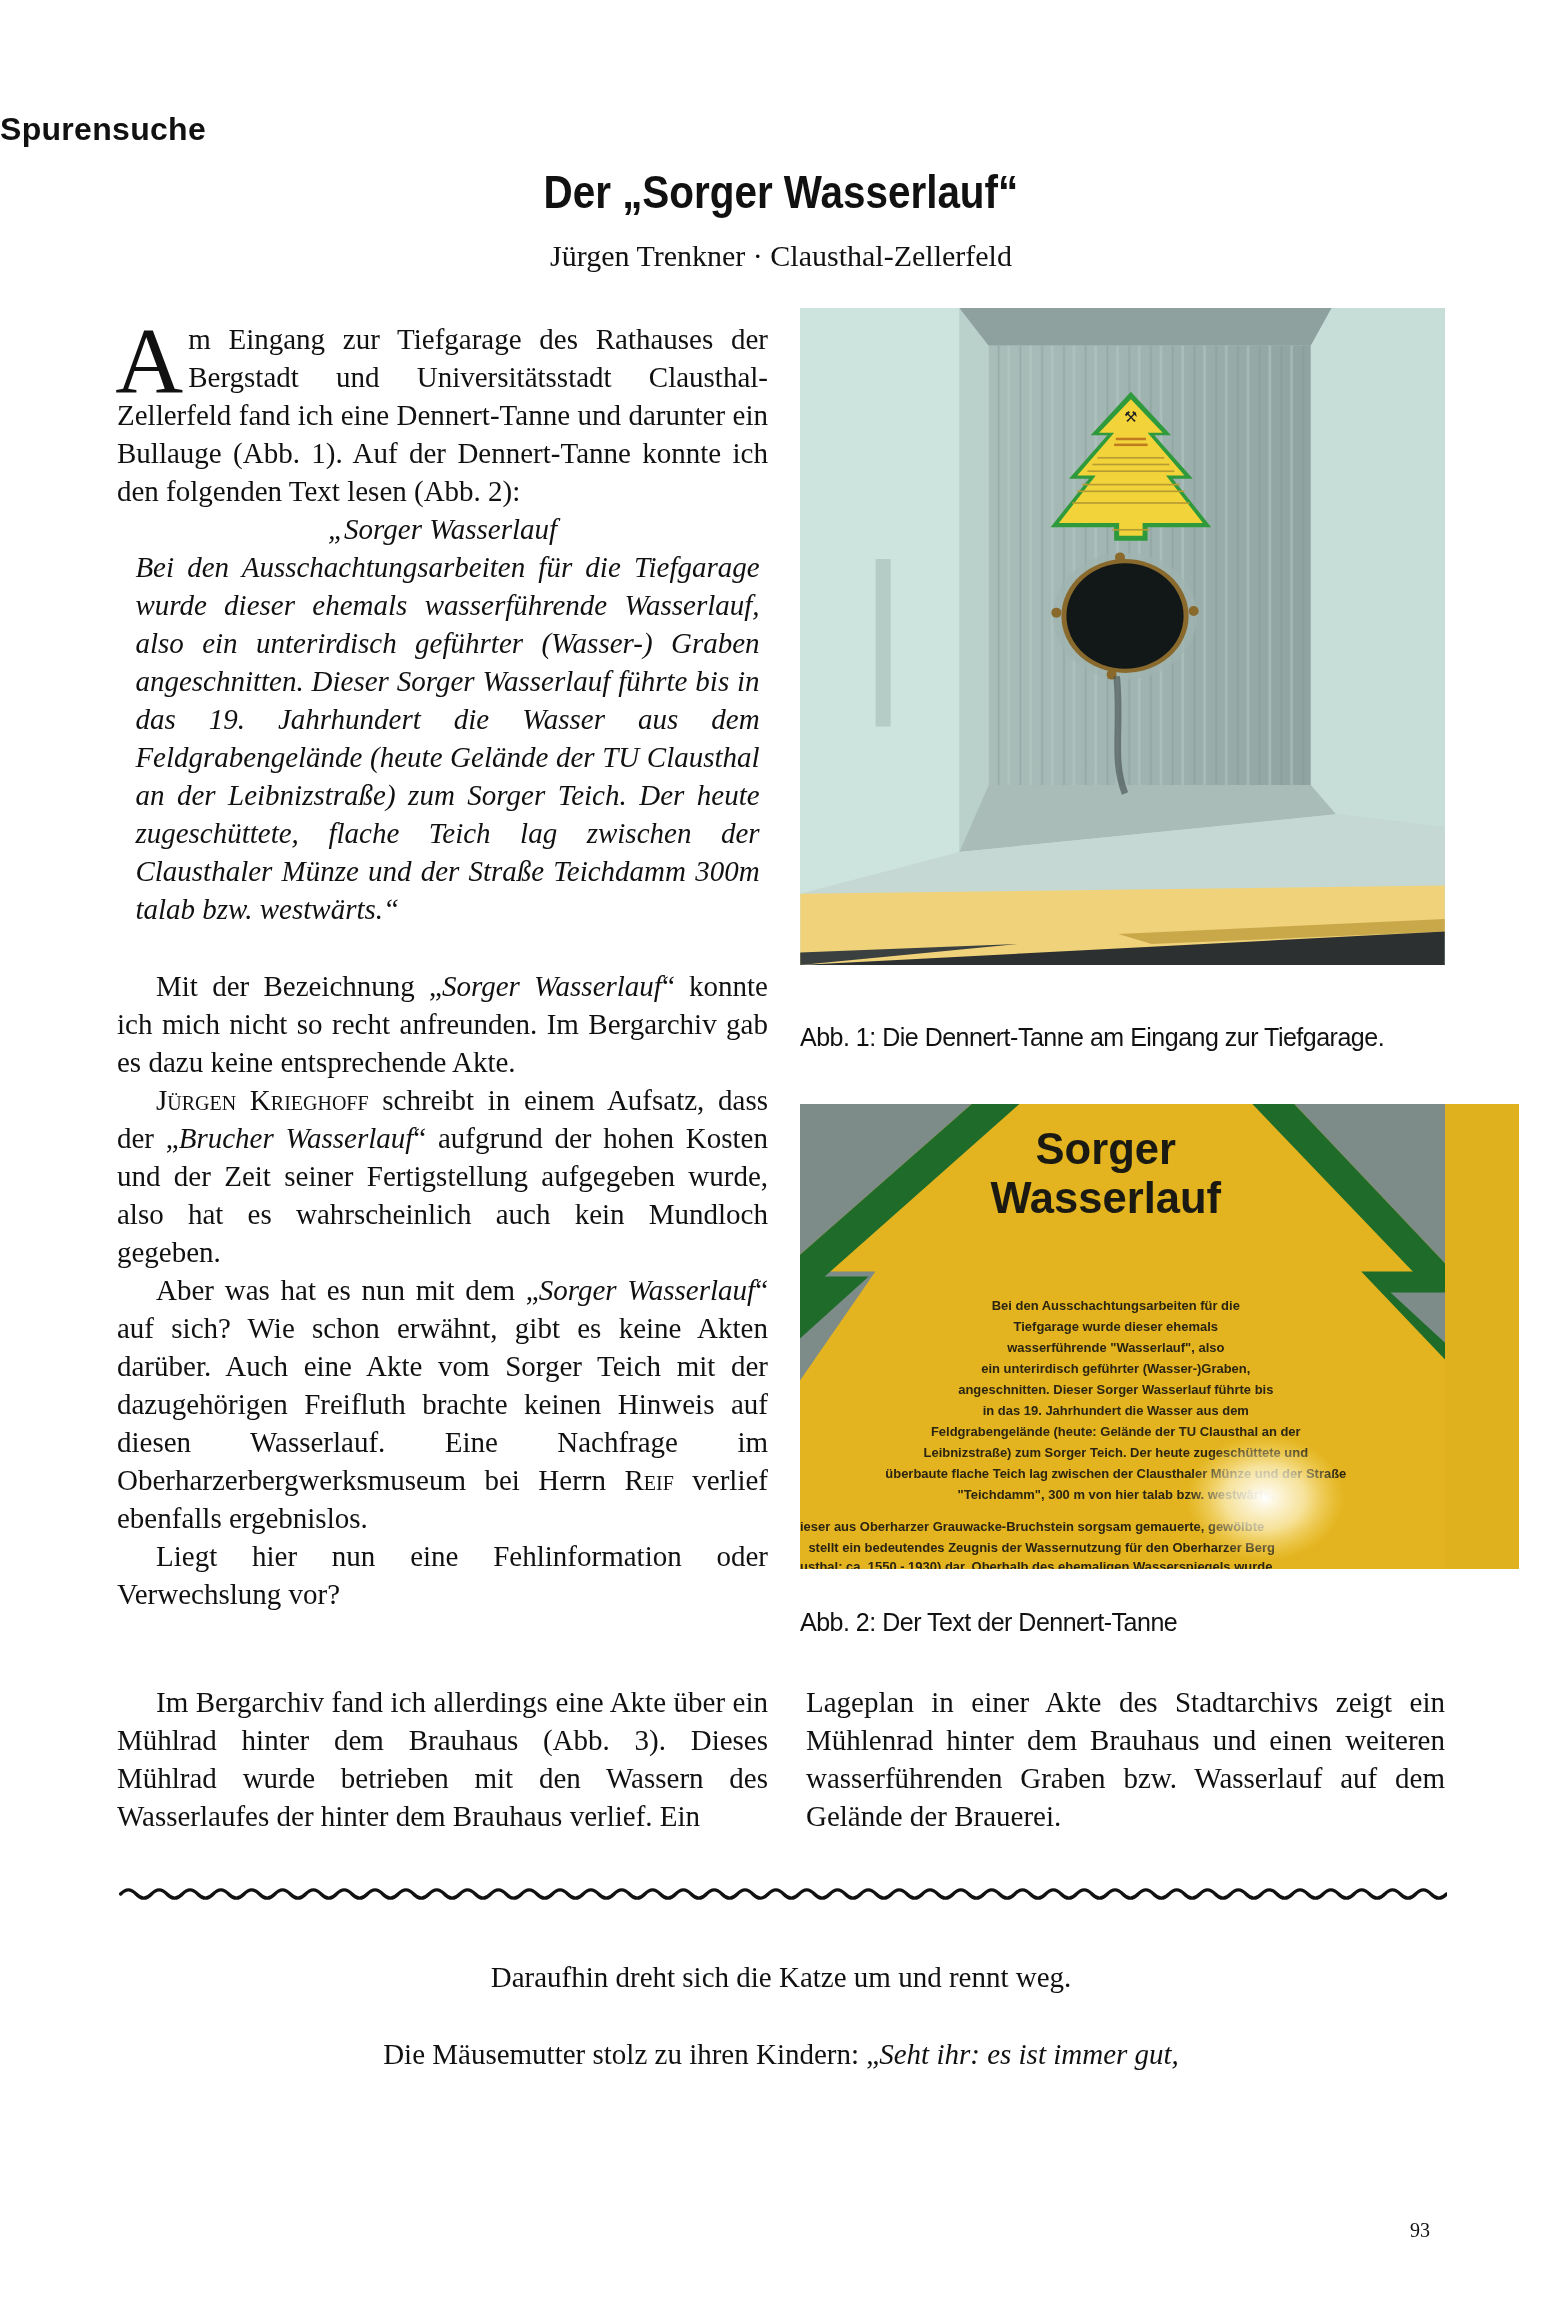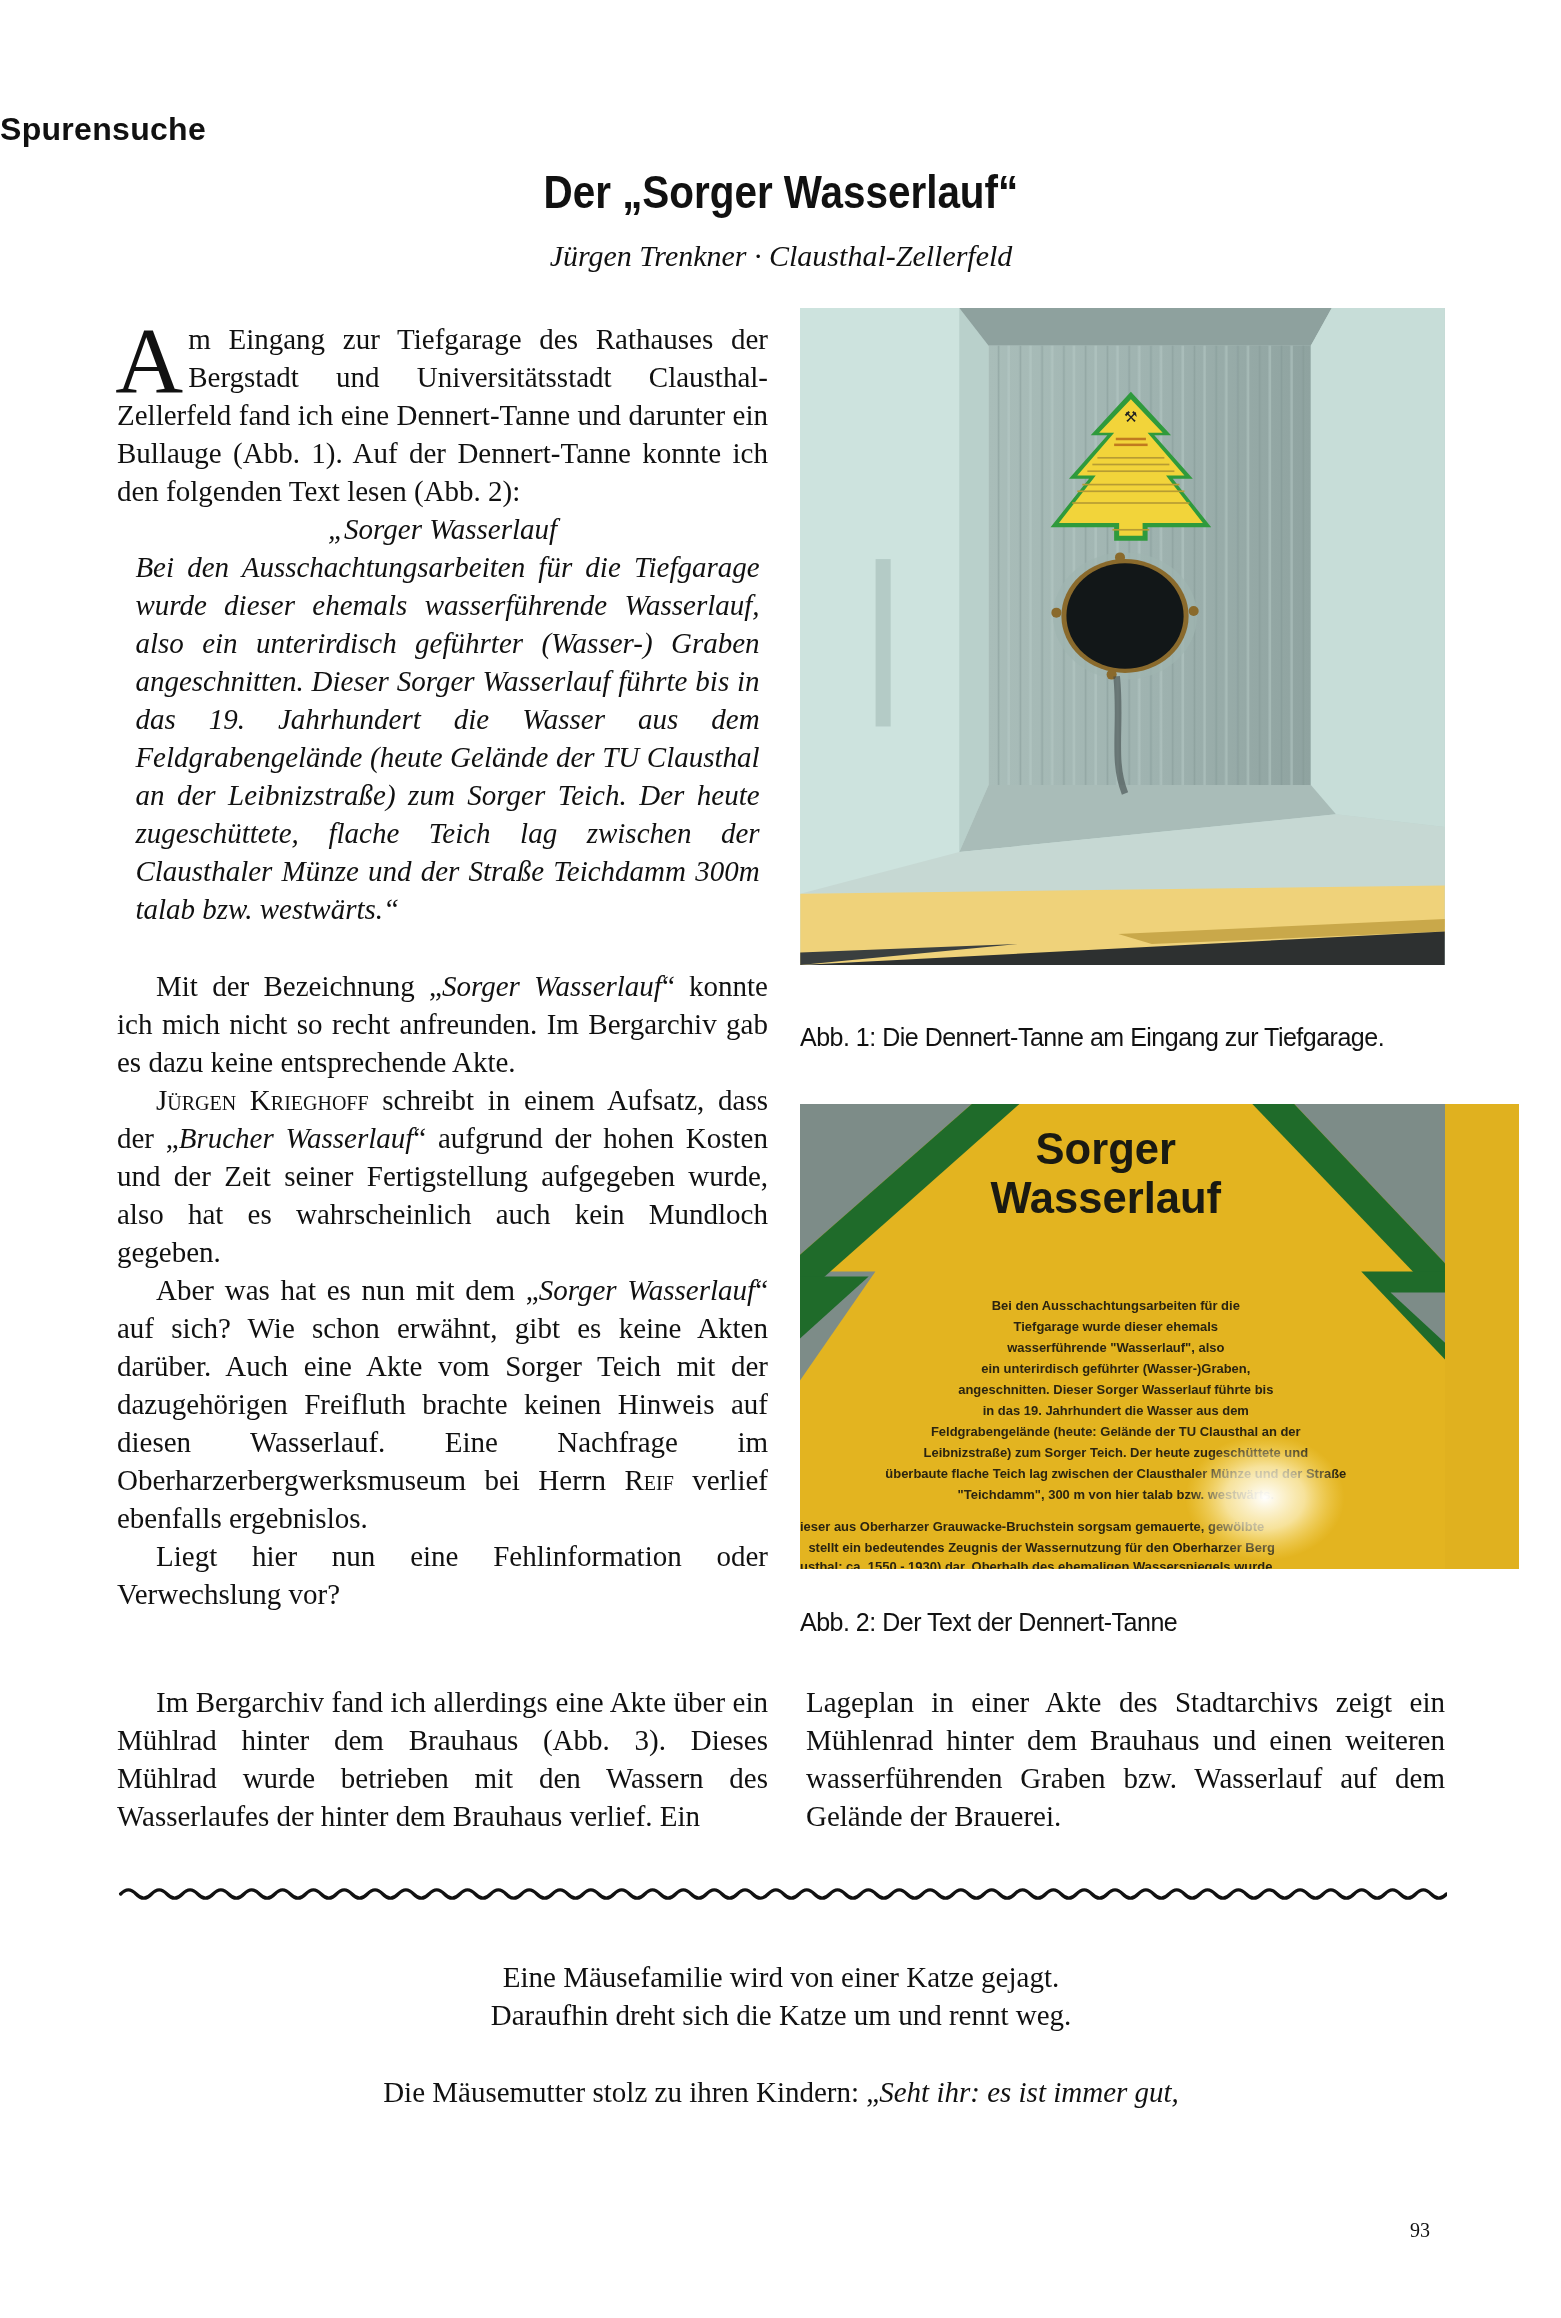--- a/index.html
+++ b/index.html
@@ -10,21 +10,21 @@
     .abs { position: absolute; }
 
     
     .kicker { left: 0; width: 1562px; top: 111px; text-align: left;
       font-family: "Liberation Sans Narrow", "Liberation Sans", sans-serif;
       font-weight: bold; font-size: 32px; letter-spacing: 0.3px; }
     .title { left: 0; width: 1562px; top: 164px; text-align: center;
       font-family: "Liberation Sans", sans-serif; font-weight: bold; font-size: 47px;
       transform: scaleX(0.86); transform-origin: 780px 0; }
     .byline { left: 0; width: 1562px; top: 239px; text-align: center;
-      font-style: italic; font-size: 30px; }
+      font-size: 30px; }
 
     
     .col { font-size: 29px; line-height: 38px; text-align: justify; hyphens: manual; }
     .col-left { left: 117px; top: 320px; width: 651px; }
     .col-left-bottom { left: 117px; top: 1683px; width: 651px; }
     .col-right-bottom { left: 806px; top: 1683px; width: 639px; }
 
     .col p { margin: 0; }
     .indent { text-indent: 39px; }
     .gap { height: 39px; }
@@ -198,20 +198,19 @@
     <ellipse cx="555" cy="470" rx="95" ry="75" fill="url(#glare)"></ellipse>
   </svg>
 </div>
 <div class="abs caption caption2">Abb. 2: Der Text der Dennert-Tanne</div>
 
 <svg class="abs wave" viewBox="0 0 1590 24">
   <path id="wavepath" d="M2,12 Q11.25,2 20.5,12 Q29.75,22 39,12 Q48.25,2 57.5,12 Q66.75,22 76,12 Q85.25,2 94.5,12 Q103.75,22 113,12 Q122.25,2 131.5,12 Q140.75,22 150,12 Q159.25,2 168.5,12 Q177.75,22 187,12 Q196.25,2 205.5,12 Q214.75,22 224,12 Q233.25,2 242.5,12 Q251.75,22 261,12 Q270.25,2 279.5,12 Q288.75,22 298,12 Q307.25,2 316.5,12 Q325.75,22 335,12 Q344.25,2 353.5,12 Q362.75,22 372,12 Q381.25,2 390.5,12 Q399.75,22 409,12 Q418.25,2 427.5,12 Q436.75,22 446,12 Q455.25,2 464.5,12 Q473.75,22 483,12 Q492.25,2 501.5,12 Q510.75,22 520,12 Q529.25,2 538.5,12 Q547.75,22 557,12 Q566.25,2 575.5,12 Q584.75,22 594,12 Q603.25,2 612.5,12 Q621.75,22 631,12 Q640.25,2 649.5,12 Q658.75,22 668,12 Q677.25,2 686.5,12 Q695.75,22 705,12 Q714.25,2 723.5,12 Q732.75,22 742,12 Q751.25,2 760.5,12 Q769.75,22 779,12 Q788.25,2 797.5,12 Q806.75,22 816,12 Q825.25,2 834.5,12 Q843.75,22 853,12 Q862.25,2 871.5,12 Q880.75,22 890,12 Q899.25,2 908.5,12 Q917.75,22 927,12 Q936.25,2 945.5,12 Q954.75,22 964,12 Q973.25,2 982.5,12 Q991.75,22 1001,12 Q1010.25,2 1019.5,12 Q1028.75,22 1038,12 Q1047.25,2 1056.5,12 Q1065.75,22 1075,12 Q1084.25,2 1093.5,12 Q1102.75,22 1112,12 Q1121.25,2 1130.5,12 Q1139.75,22 1149,12 Q1158.25,2 1167.5,12 Q1176.75,22 1186,12 Q1195.25,2 1204.5,12 Q1213.75,22 1223,12 Q1232.25,2 1241.5,12 Q1250.75,22 1260,12 Q1269.25,2 1278.5,12 Q1287.75,22 1297,12 Q1306.25,2 1315.5,12 Q1324.75,22 1334,12 Q1343.25,2 1352.5,12 Q1361.75,22 1371,12 Q1380.25,2 1389.5,12 Q1398.75,22 1408,12 Q1417.25,2 1426.5,12 Q1435.75,22 1445,12 Q1454.25,2 1463.5,12 Q1472.75,22 1482,12 Q1491.25,2 1500.5,12 Q1509.75,22 1519,12 Q1528.25,2 1537.5,12 Q1546.75,22 1556,12 Q1565.25,2 1574.5,12 Q1583.75,22 1593,12" fill="none" stroke="#111" stroke-width="4" stroke-linecap="round"></path>
 </svg>
 
 <div class="abs joke">
-  <p>Eine Mäusefamilie wird von einer Katze gejagt.</p>
   <p>Daraufhin dreht sich die Katze um und rennt weg.</p>
   <div class="spacer"></div>
   <p><span>Die Mäusemutter stolz zu ihren Kindern: „</span><span class="it">Seht ihr: es ist immer gut,</span></p>
 </div>
 
 <div class="abs pagenum">93</div>
 
 
 </body></html>

